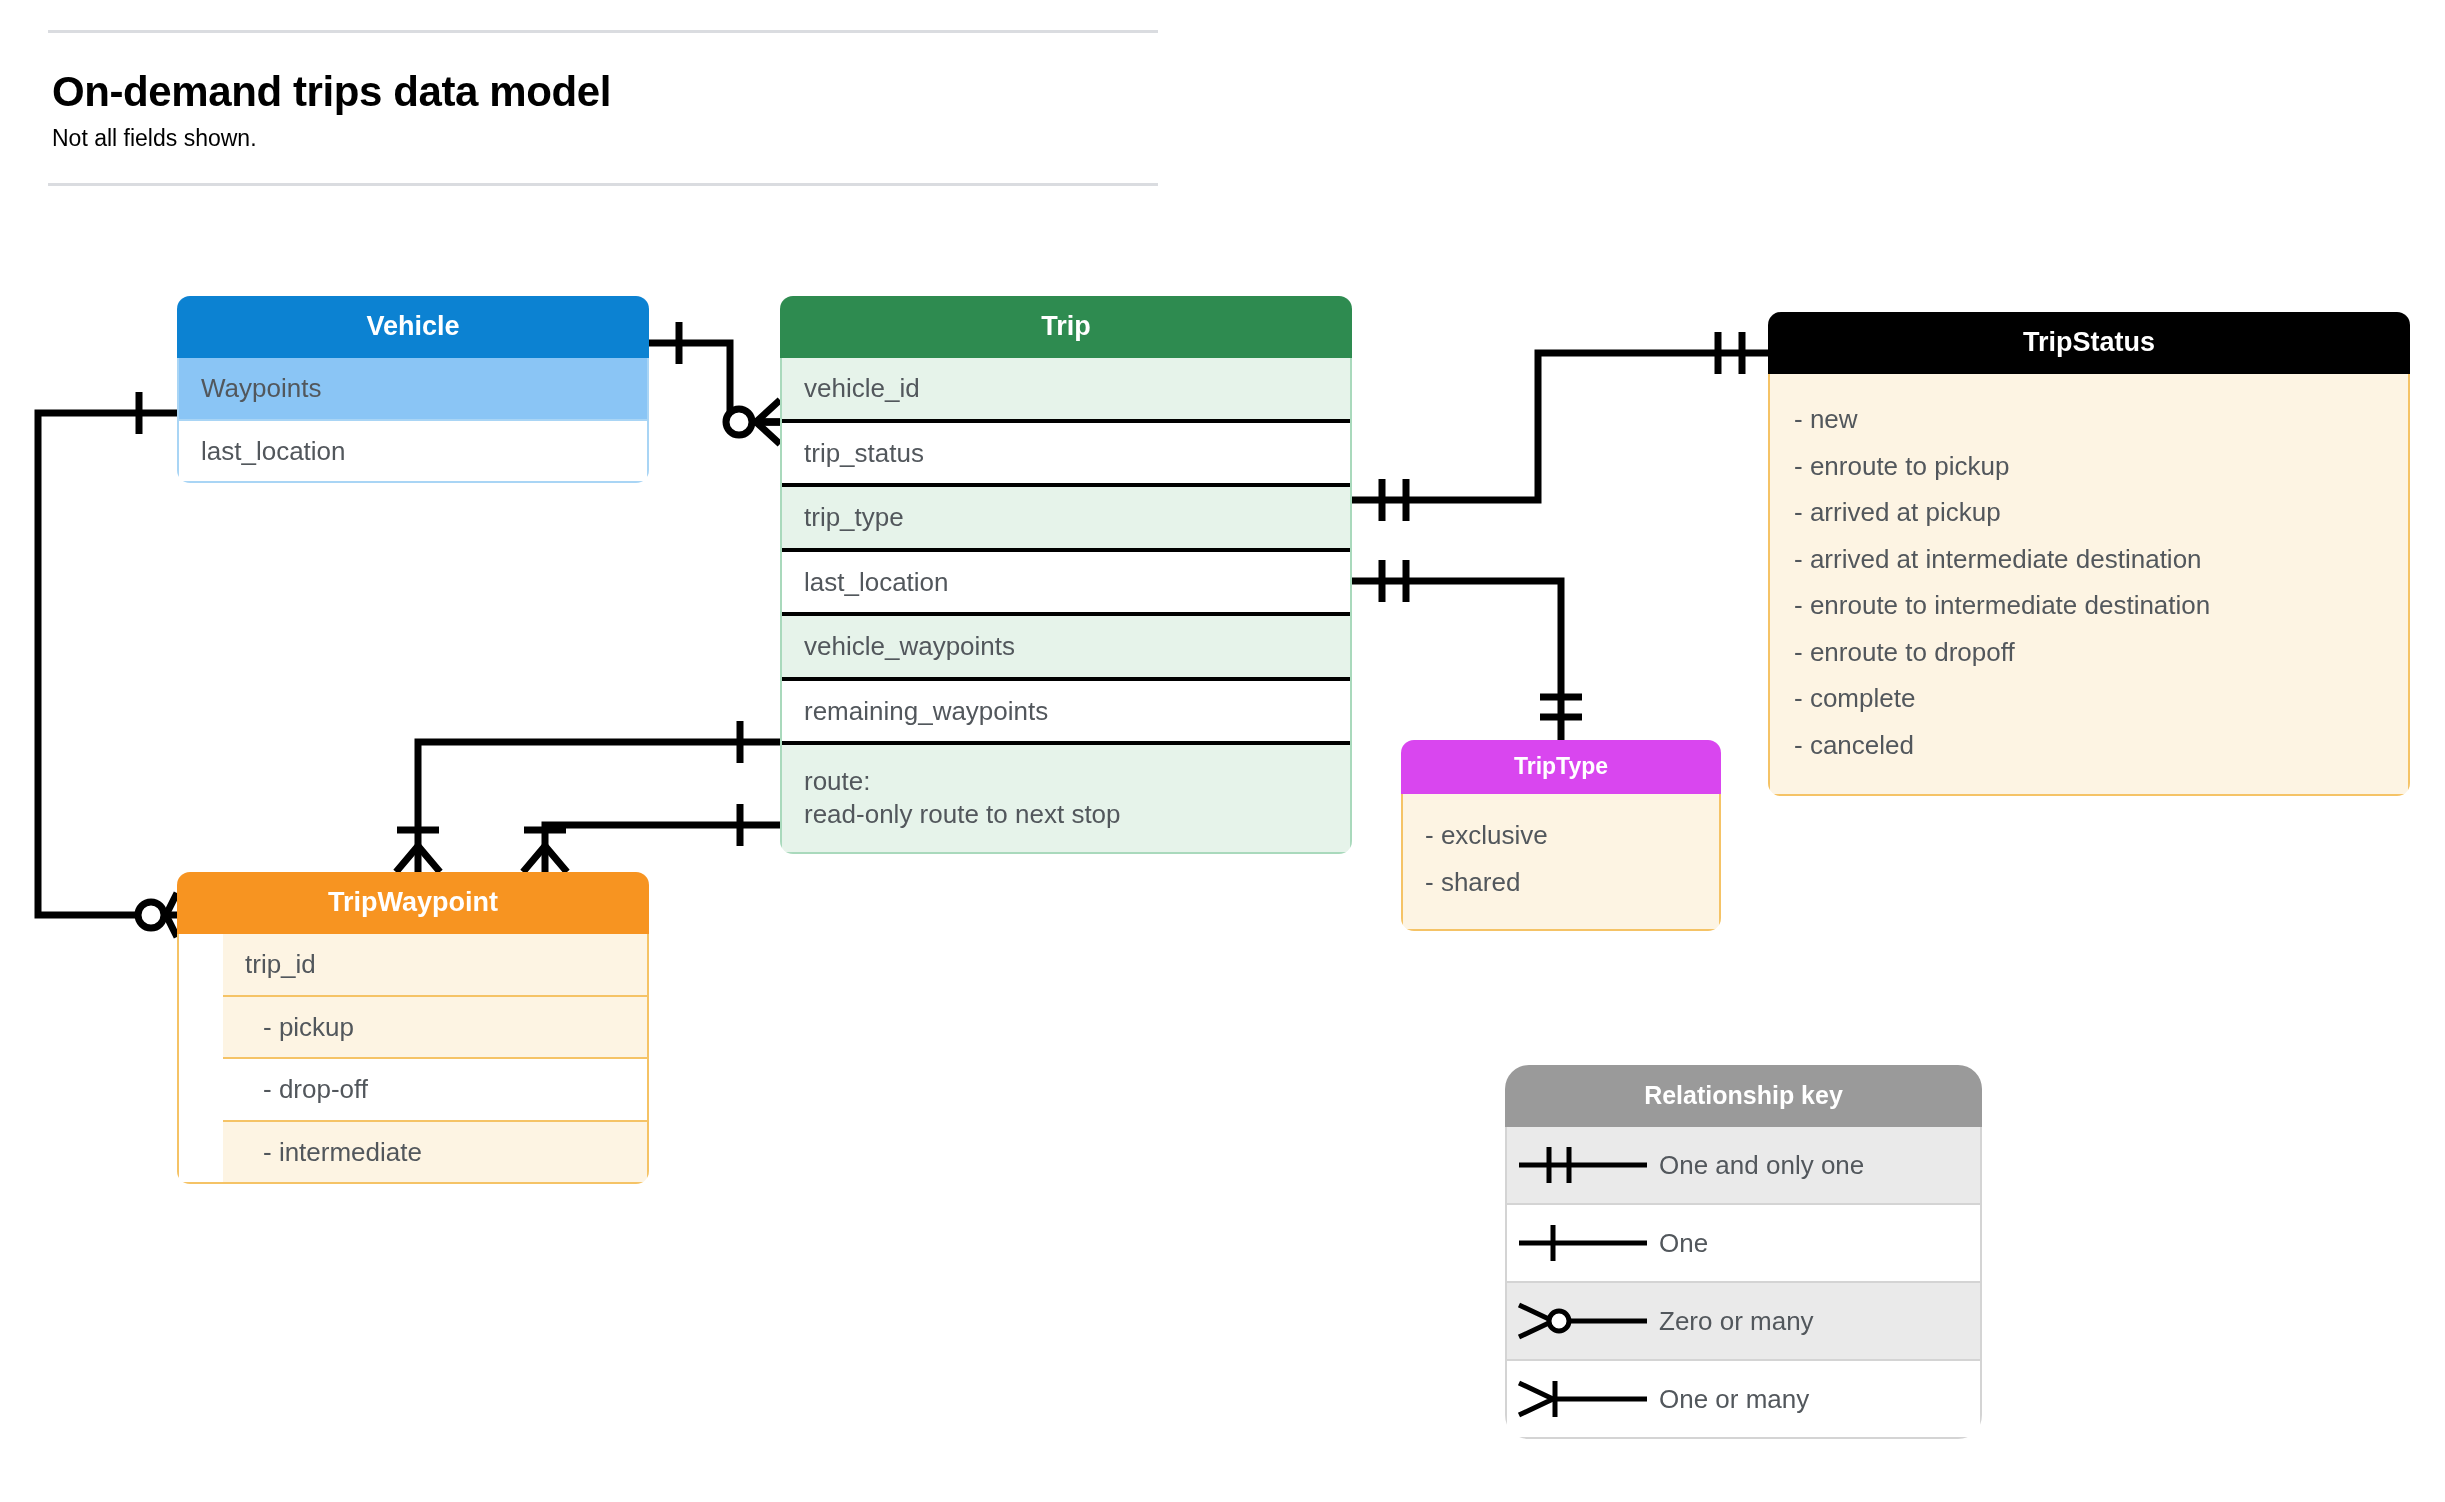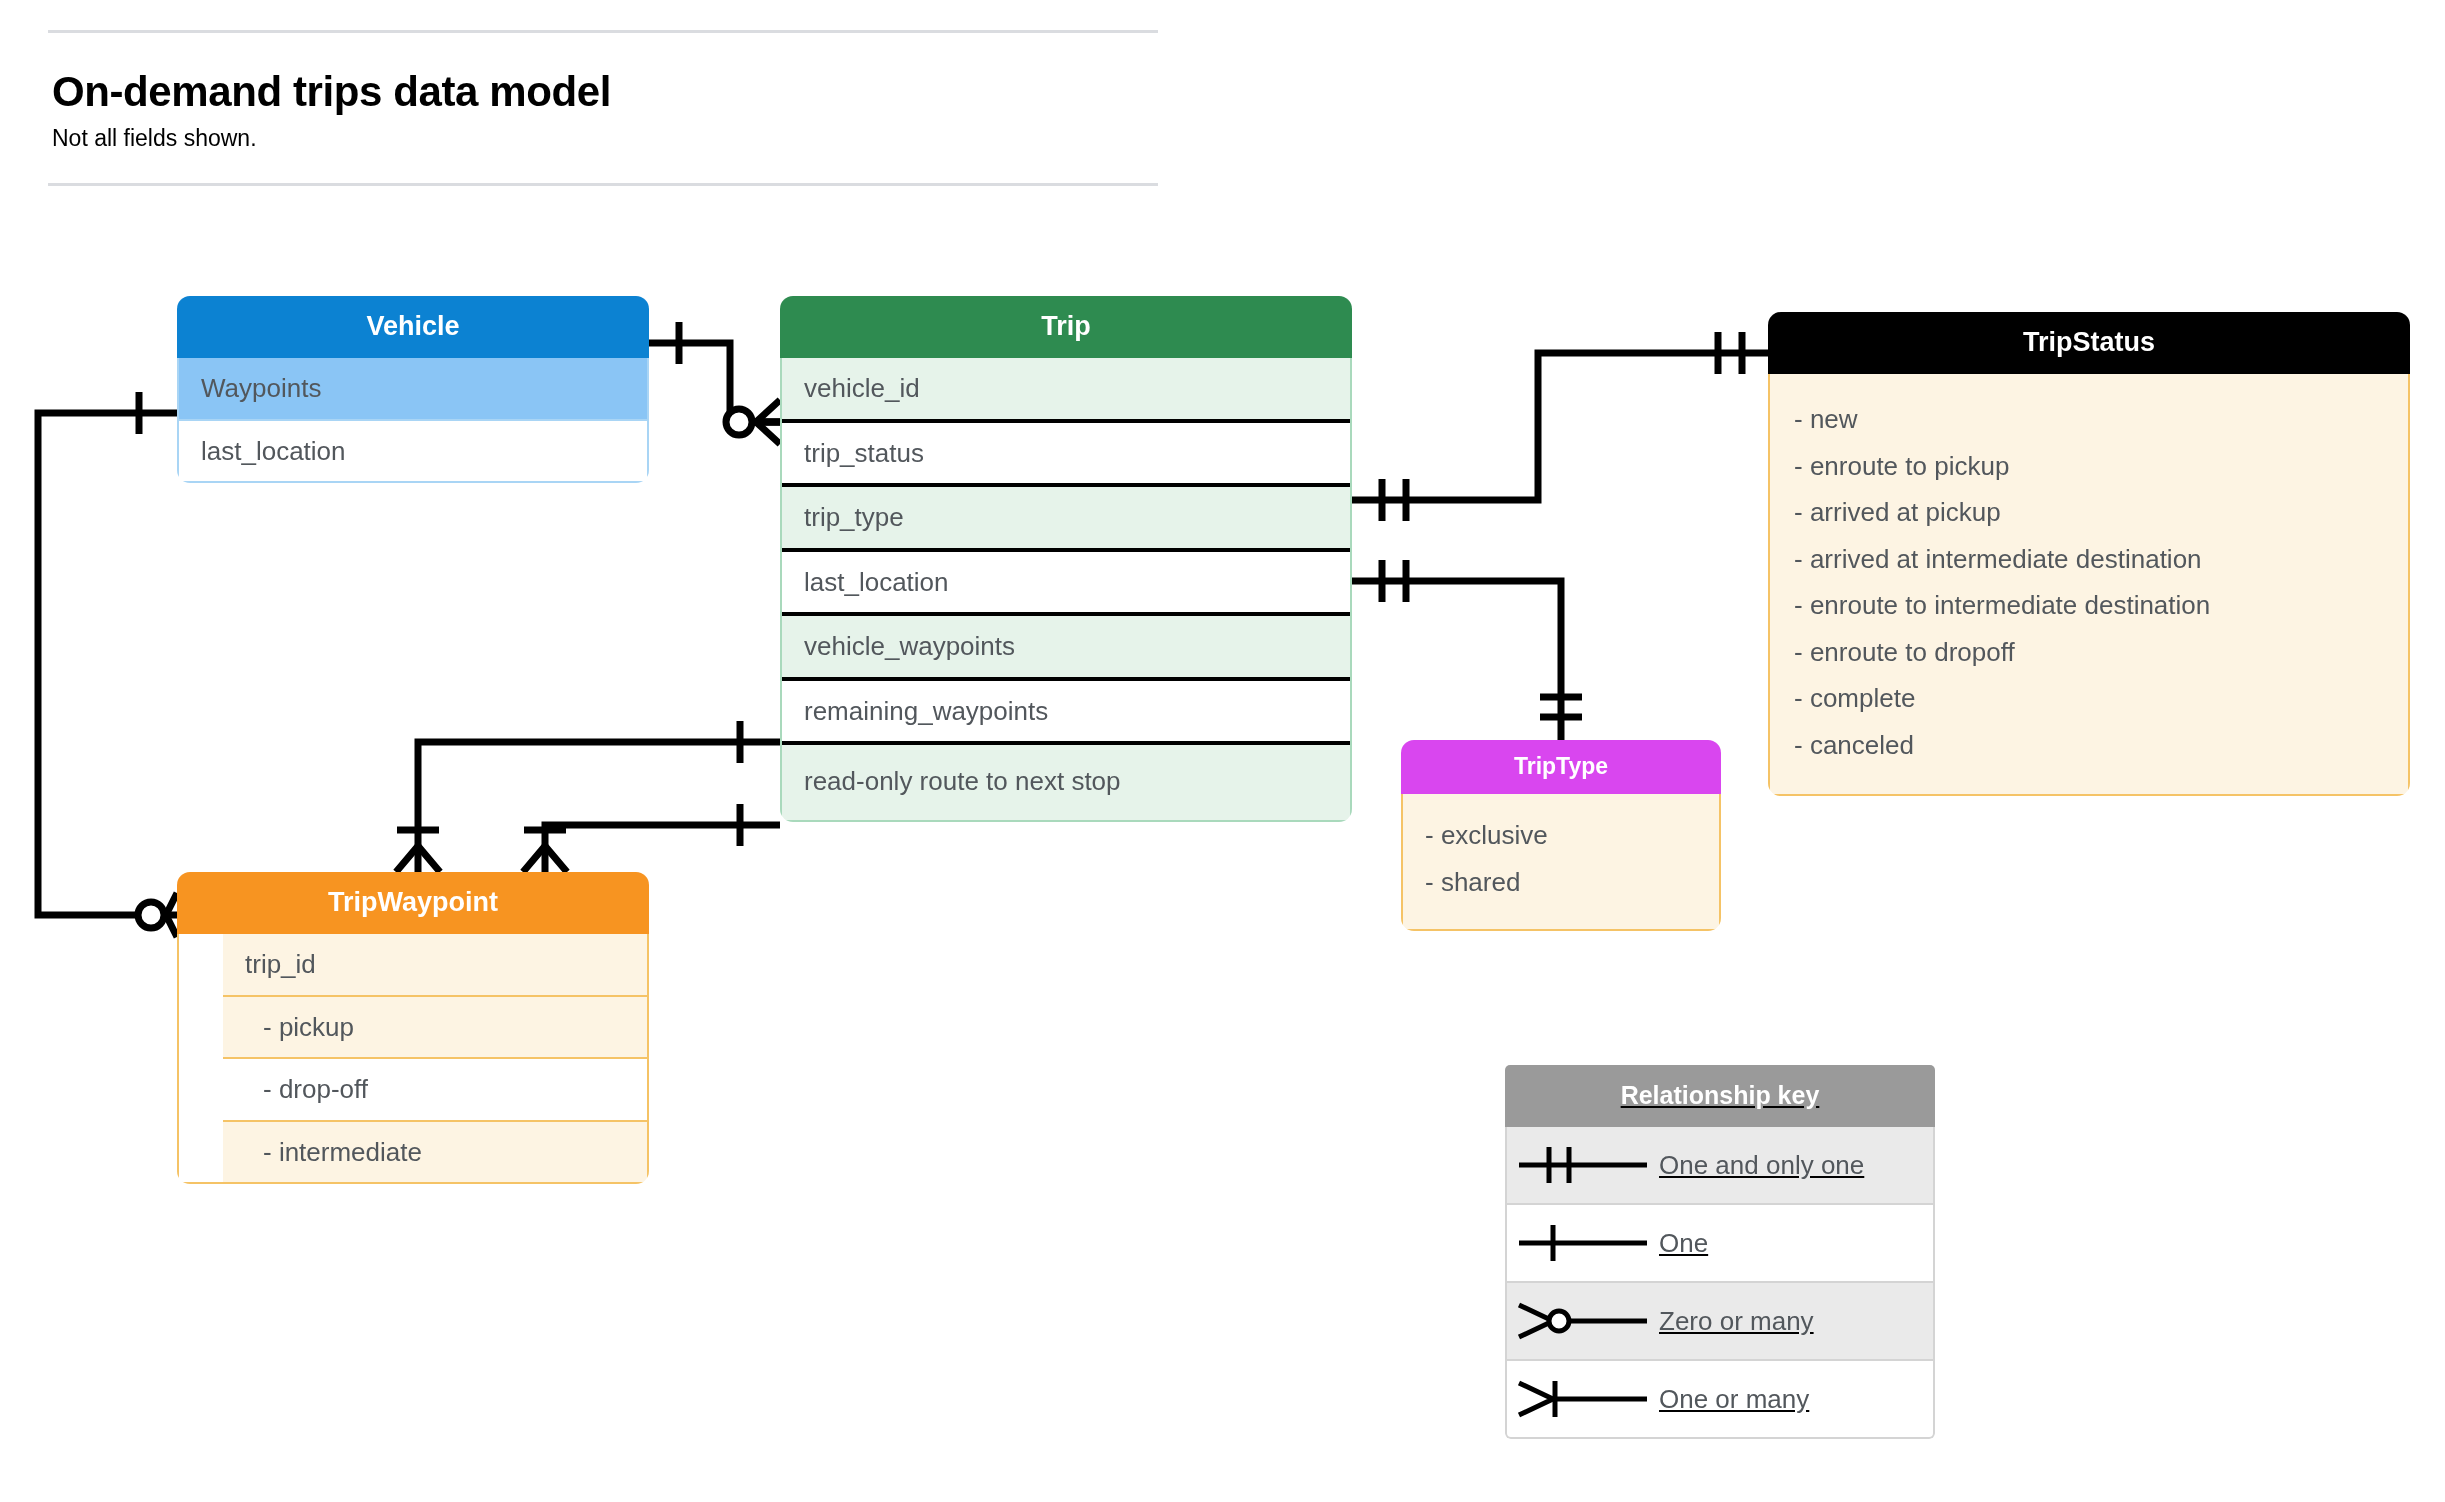--- a/index.html
+++ b/index.html
@@ -122,24 +122,23 @@
   #entity-tripwaypoint .row { border-bottom: 2px solid #F5C366; }
   #entity-tripwaypoint .row:last-child { border-bottom: none; }
   #entity-tripwaypoint .shade { background: #FDF4E3; }
   #entity-tripwaypoint .plain { background: #ffffff; }
 
   
   #legend {
     position: absolute;
     left: 1505px;
     top: 1065px;
-    width: 430px;
-    border-radius: 5px;
+    width: 477px;
+    border-radius: 24px;
     overflow: hidden;
-    text-decoration: underline;
   }
   #legend-title {
     background: #9A9A9A;
     color: #ffffff;
     font-weight: bold;
     font-size: 25px;
     text-align: center;
     padding: 16px 8px 17px 8px;
   }
   #legend-body {
@@ -233,20 +232,21 @@
 <div class="entity" id="entity-trip">
   <div class="entity-title">Trip</div>
   <div class="entity-body">
     <div class="row shade">vehicle_id</div>
     <div class="row plain">trip_status</div>
     <div class="row shade">trip_type</div>
     <div class="row plain">last_location</div>
     <div class="row shade">vehicle_waypoints</div>
     <div class="row plain">remaining_waypoints</div>
     <div class="row shade tall">
+      <div>route:</div>
       <div>read-only route to next stop</div>
     </div>
   </div>
 </div>
 
 <div class="entity" id="entity-tripstatus">
   <div class="entity-title">TripStatus</div>
   <div class="entity-body">
     <div class="enum">- new</div>
     <div class="enum">- enroute to pickup</div>

